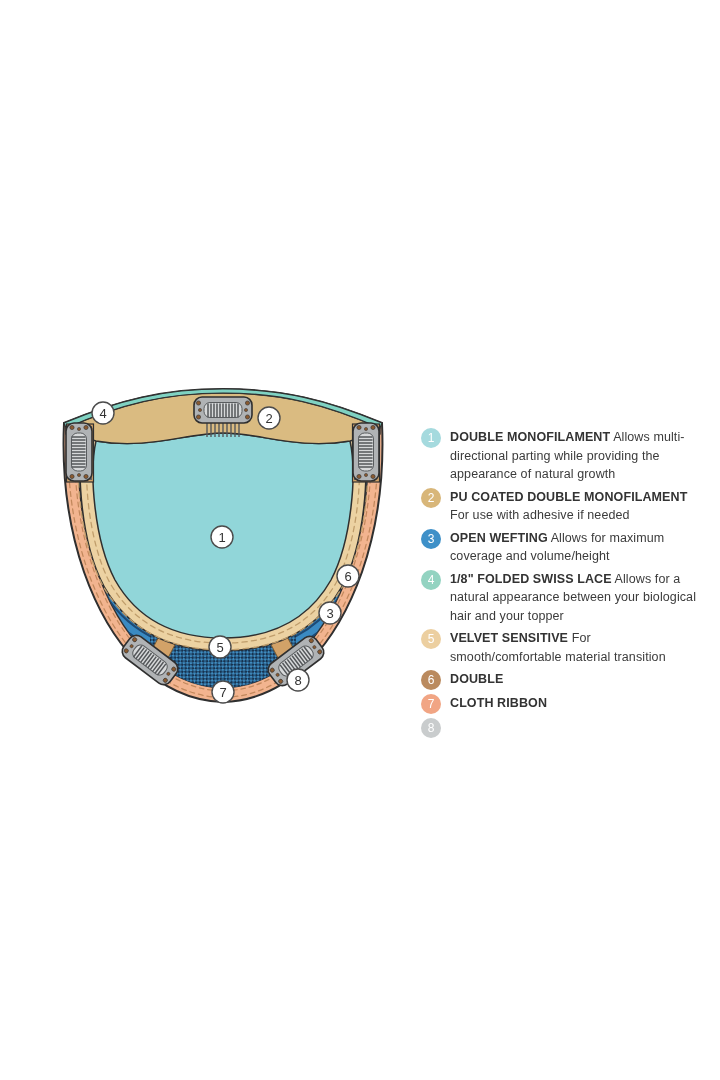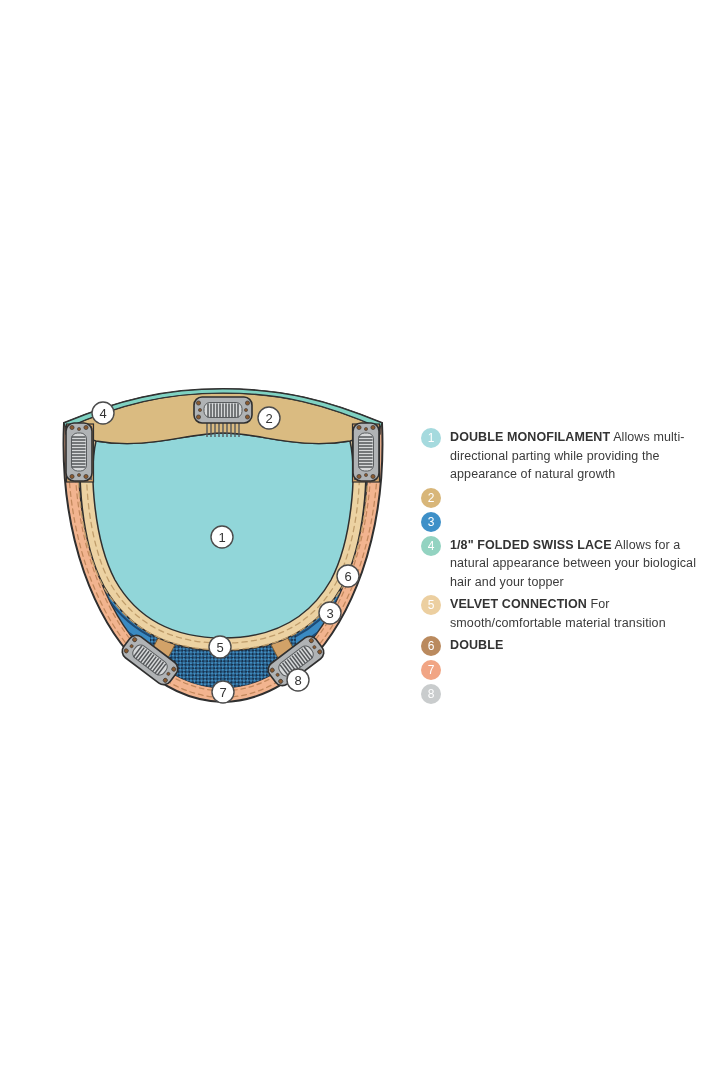--- a/index.html
+++ b/index.html
@@ -190,56 +190,62 @@
           <span>1</span>
         </span>
       <p class="ltext"><b>DOUBLE MONOFILAMENT</b>
         <span>Allows multi-directional parting while providing the appearance of natural growth</span></p>
     </div>
 
     <div class="lrow">
       <span class="dot" style="background: rgb(216, 182, 121);">
           <span>2</span>
         </span>
+      <p class="ltext"><b>PU COATED DOUBLE MONOFILAMENT</b>
+        <span>For use with adhesive if needed</span></p>
     </div>
 
     <div class="lrow">
       <span class="dot" style="background: rgb(62, 144, 200);">
           <span>3</span>
         </span>
+      <p class="ltext"><b>OPEN WEFTING</b>
+        <span>Allows for maximum coverage and volume/height</span></p>
     </div>
 
     <div class="lrow">
       <span class="dot" style="background: rgb(147, 211, 193);">
           <span>4</span>
         </span>
       <p class="ltext"><b>1/8" FOLDED SWISS LACE</b>
         <span>Allows for a natural appearance between your biological hair and your topper</span></p>
     </div>
 
     <div class="lrow">
       <span class="dot" style="background: rgb(236, 207, 160);">
           <span>5</span>
         </span>
-      <p class="ltext"><b>VELVET CONNECTION</b>
+      <p class="ltext"><b>VELVET SENSITIVE</b>
         <span>For smooth/comfortable material transition</span></p>
     </div>
 
     <div class="lrow">
       <span class="dot" style="background: rgb(186, 138, 94);">
           <span>6</span>
         </span>
       <p class="ltext"><b>DOUBLE</b>
         <span></span></p>
     </div>
 
     <div class="lrow">
       <span class="dot" style="background: rgb(241, 165, 132);">
           <span>7</span>
         </span>
+      <p class="ltext"><b>CLOTH RIBBON</b>
+        <span></span></p>
     </div>
 
     <div class="lrow">
       <span class="dot" style="background: rgb(201, 204, 205);">
           <span>8</span>
         </span>
     </div>
 
   </div>
 </div>

